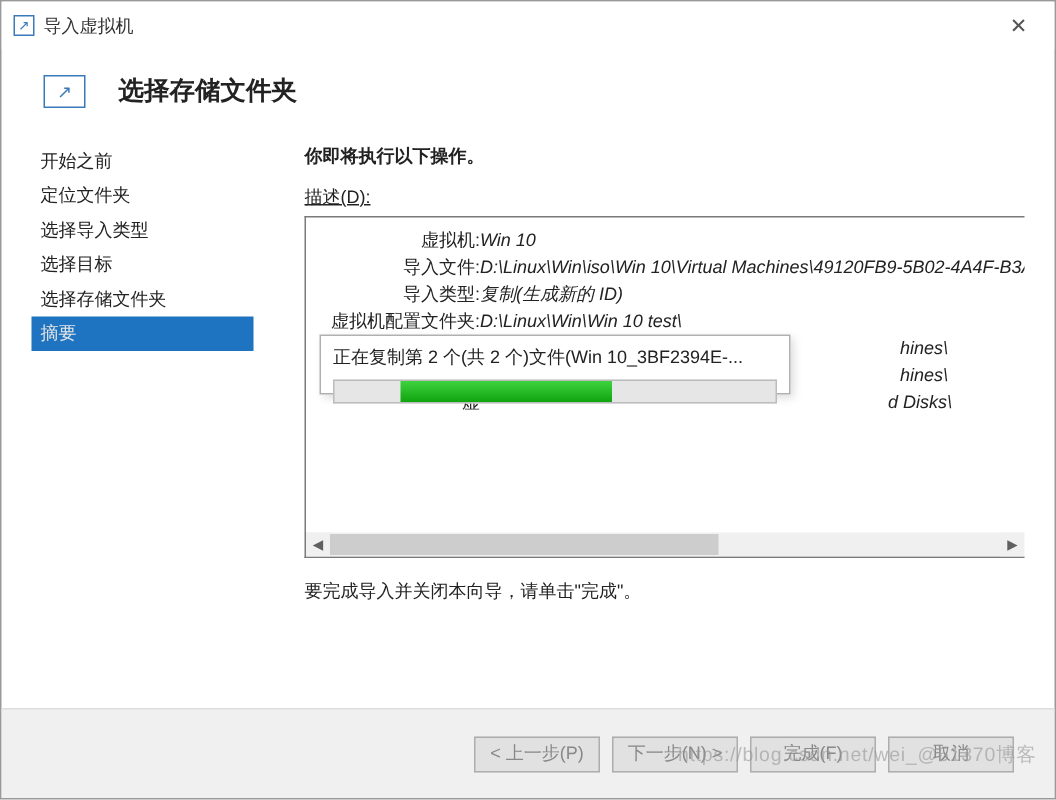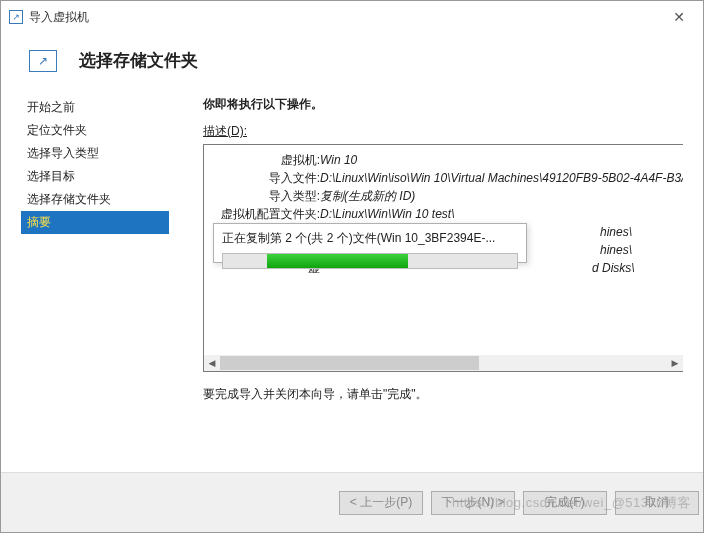--- a/index.html
+++ b/index.html
@@ -7,35 +7,35 @@
     .titlebar { height: 32px; display: flex; align-items: center; justify-content: space-between; padding: 0 4px 0 8px; background: #fff; }
     .titlebar-left { display: flex; align-items: center; gap: 6px; font-size: 12px; color: #333; }
     .title-icon { width: 14px; height: 14px; border: 1px solid #3a7ab8; display: flex; align-items: center; justify-content: center; color: #3a7ab8; font-size: 9px; }
     .close-btn { width: 40px; height: 28px; display: flex; align-items: center; justify-content: center; color: #555; font-size: 14px; cursor: pointer; }
     .header { display: flex; align-items: center; padding: 16px 20px 24px 28px; gap: 22px; }
     .header-icon { width: 28px; height: 22px; border: 1px solid #3a7ab8; display: flex; align-items: center; justify-content: center; color: #3a7ab8; font-size: 12px; }
     .header-title { font-size: 17px; font-weight: 600; color: #222; }
     .content { display: flex; padding: 0 20px 0 20px; height: 360px; gap: 28px; }
     .sidebar { width: 148px; flex-shrink: 0; }
     .sidebar-item { font-size: 12px; padding: 3px 6px; color: #222; cursor: pointer; }
-    .sidebar-item.selected { background: #1e74c0; color: #fde047; }
+    .sidebar-item.selected { background: #1e74c0; color: #e5e5e5; }
     .main { flex: 1; padding-left: 6px; min-width: 0; }
     .main-text { font-size: 12px; color: #222; margin-bottom: 10px; font-weight: bold; }
     .desc-label { font-size: 12px; color: #222; margin-bottom: 4px; text-decoration: underline; }
     .details-box { border: 1px solid #7a7a7a; border-right: none; background: #fff; height: 228px; position: relative; overflow: hidden; }
     .details-content { padding: 6px 8px; font-size: 12px; color: #222; line-height: 1.5; }
     .detail-row { display: flex; white-space: nowrap; text-align: right; }
     .detail-key { width: 108px; flex-shrink: 0; }
     .detail-val { white-space: nowrap; font-style: italic; }
     .hscroll { position: absolute; bottom: 0; left: 0; right: 0; height: 16px; background: #f0f0f0; display: flex; align-items: center; }
     .hscroll-btn { width: 16px; height: 16px; display: flex; align-items: center; justify-content: center; background: #f0f0f0; color: #606060; font-size: 9px; }
     .hscroll-track { flex: 1; height: 16px; position: relative; }
     .hscroll-thumb { position: absolute; left: 0; top: 1px; height: 14px; width: 58%; background: #cdcdcd; }
     .bottom-text { font-size: 12px; color: #222; margin-top: 14px; }
-    .footer { position: absolute; bottom: 0; left: 0; right: 0; height: 60px; border-top: 1px solid #ddd; background: #f0f0f0; display: flex; align-items: center; justify-content: flex-end; padding: 0 4px; gap: 8px; }
+    .footer { position: absolute; bottom: 0; left: 0; right: 0; height: 60px; border-top: 1px solid #ddd; background: #f0f0f0; display: flex; align-items: center; justify-content: flex-end; padding: 0 27px; gap: 8px; }
     .btn { min-width: 84px; height: 24px; font-size: 12px; background: #e1e1e1; border: 1px solid #adadad; color: #888; display: flex; align-items: center; justify-content: center; }
     .progress-popup { position: absolute; left: 212px; top: 222px; width: 314px; height: 40px; background: #fff; border: 1px solid #b0b0b0; box-shadow: 2px 2px 6px rgba(0,0,0,0.15); padding: 6px 8px; z-index: 10; }
     .progress-text { font-size: 12px; color: #222; margin-bottom: 6px; white-space: nowrap; overflow: hidden; }
     .progress-bar { width: 100%; height: 16px; background: #e6e6e6; border: 1px solid #bcbcbc; position: relative; }
     .progress-fill { position: absolute; left: 15%; top: 0; bottom: 0; width: 48%; background: linear-gradient(to bottom, #3fd23f, #0fa50f); }
     .watermark { position: absolute; right: 12px; bottom: 20px; font-size: 13px; color: rgba(150,150,150,0.6); letter-spacing: 0.5px; z-index: 20; pointer-events: none; margin-left: 26px; }
   </style>
 </head>
 <body>
 

